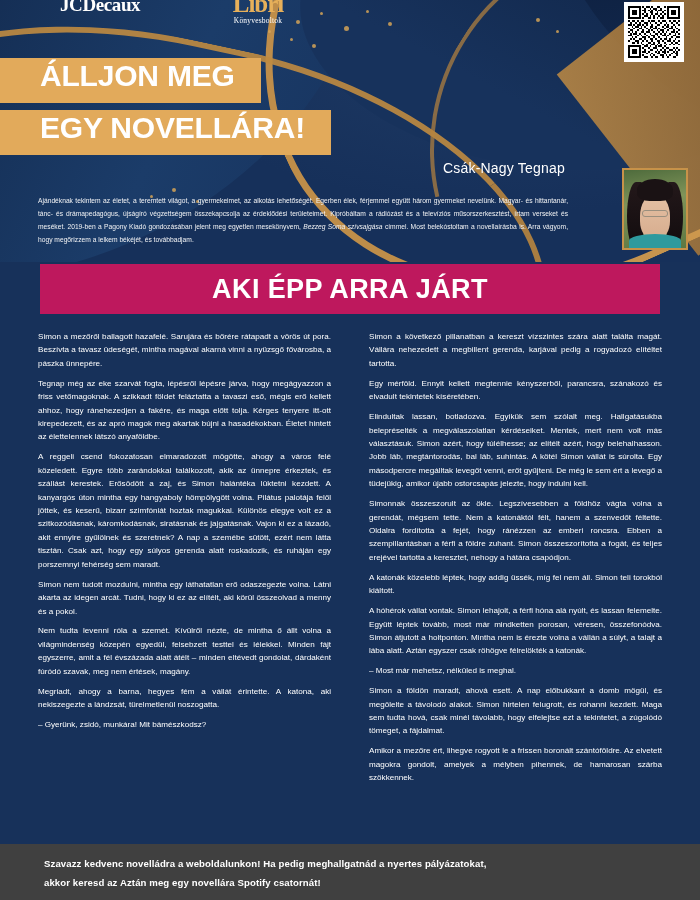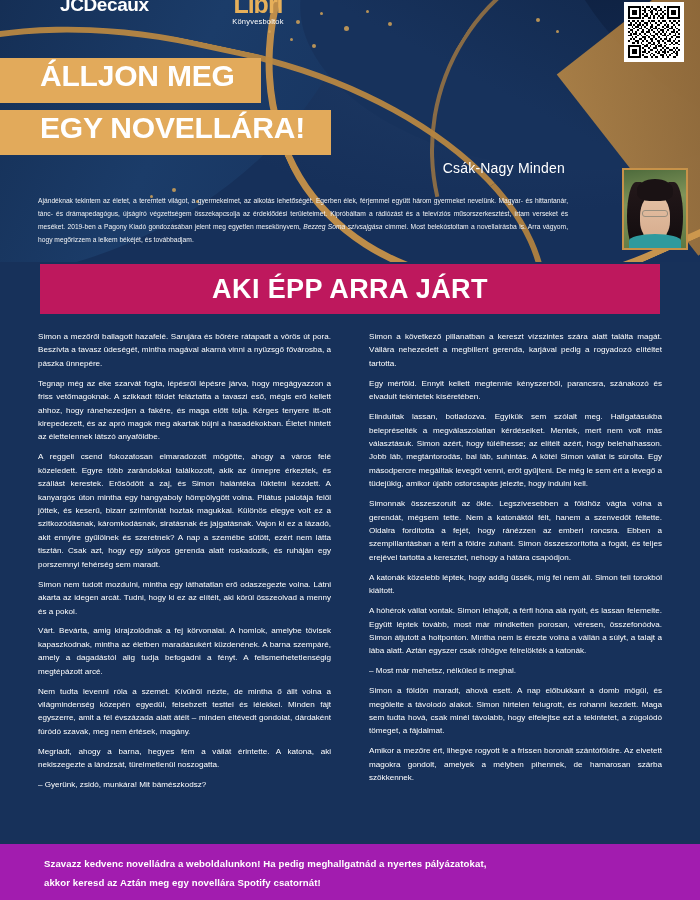--- a/index.html
+++ b/index.html
@@ -67,21 +67,21 @@
   }
   .dark-blob {
     position:absolute; left:560px; top:-150px; width:360px; height:330px;
     background:linear-gradient(180deg,#0b1a36 0%,#15305a 100%);
     border-radius:0 0 0 100%;
     transform:rotate(-8deg);
   }
   .speck { position:absolute; background:#d3a357; border-radius:50%; opacity:.85; }
 
   
-  .logo-row { position:absolute; left:0; top:0; width:700px; height:30px; }
+  .logo-row { position:absolute; left:0; top:0; width:700px; height:30px;font-family:Liberation Serif, serif; }
   .logo-jcd {
     position:absolute; left:60px; top:-6px;
     font-size:19px; font-weight:700; color:#ffffff; letter-spacing:-.4px;
   }
   .logo-libri {
     position:absolute; left:198px; top:-10px; text-align:center; width:120px;
   }
   .logo-libri .word {
     font-size:25px; font-weight:700; color:#e7b05a; letter-spacing:-1px;
   }
@@ -173,21 +173,21 @@
   .col p {
     font-size:8.1px; line-height:1.66; text-align:justify; color:#ffffff;
     margin-bottom:6.5px;
     hyphens:auto;
   }
   .col p.nohy { text-align:left; }
 
   
   .footer {
     position:absolute; left:0; bottom:0; width:700px; height:56px;
-    background:#a21caf;
+    background:#404040;
   }
   .footer .line {
     position:absolute; left:44px; font-size:9.6px; font-weight:700; color:#ffffff;
     letter-spacing:.1px;
   }
   .footer .l1 { top:14px; }
   .footer .l2 { top:33px; }
 </style>
 </head>
 <body>
@@ -456,21 +456,21 @@
   </svg>
 </div>
 
 <div class="band band-1">
   <span>ÁLLJON MEG</span>
 </div>
 <div class="band band-2">
   <span>EGY NOVELLÁRA!</span>
 </div>
 
-<div class="author-name">Csák-Nagy Minden</div>
+<div class="author-name">Csák-Nagy Tegnap</div>
 <div class="author-photo">
   <div class="hair-l"></div>
   <div class="hair-r"></div>
   <div class="face"></div>
   <div class="hair-top"></div>
   <div class="glasses"></div>
   <div class="shirt"></div>
 </div>
 
 <div class="bio"><span>Ajándéknak tekintem az életet, a teremtett világot, a gyermekeimet, az alkotás lehetőségét. Egerben élek, férjemmel együtt három gyermeket nevelünk. Magyar- és hittantanár, tánc- és drámapedagógus, újságíró végzettségem összekapcsolja az érdeklődési területeimet. Kipróbáltam a rádiózást és a televíziós műsorszerkesztést, írtam verseket és meséket. 2019-ben a Pagony Kiadó gondozásában jelent meg egyetlen mesekönyvem, </span><em>Bezzeg Soma szívsajgása</em><span> címmel. Most belekóstoltam a novellaírásba is. Arra vágyom, hogy megőrizzem a lelkem békéjét, és továbbadjam.</span></div>
@@ -478,21 +478,20 @@
 <div class="story-band">
   <span>AKI ÉPP ARRA JÁRT</span>
 </div>
 
 <div class="cols">
   <div class="col" id="col-left">
       <p>Simon a mezőről ballagott hazafelé. Sarujára és bőrére rátapadt a vörös út pora. Beszívta a tavasz üdeségét, mintha magával akarná vinni a nyüzsgő fővárosba, a pászka ünnepére.</p>
       <p>Tegnap még az eke szarvát fogta, lépésről lépésre járva, hogy megágyazzon a friss vetőmagoknak. A szikkadt földet feláztatta a tavaszi eső, mégis erő kellett ahhoz, hogy ránehezedjen a fakére, és maga előtt tolja. Kérges tenyere itt-ott kirepedezett, és az apró magok meg akartak bújni a hasadékokban. Életet hintett az élettelennek látszó anyaföldbe.</p>
       <p>A reggeli csend fokozatosan elmaradozott mögötte, ahogy a város felé közeledett. Egyre több zarándokkal találkozott, akik az ünnepre érkeztek, és szállást kerestek. Erősödött a zaj, és Simon halántéka lüktetni kezdett. A kanyargós úton mintha egy hangyaboly hömpölygött volna. Pilátus palotája felől jöttek, és keserű, bizarr szimfóniát hoztak magukkal. Különös elegye volt ez a szitkozódásnak, káromkodásnak, siratásnak és jajgatásnak. Vajon ki ez a lázadó, akit ennyire gyűlölnek és szeretnek? A nap a szemébe sütött, ezért nem látta tisztán. Csak azt, hogy egy súlyos gerenda alatt roskadozik, és ruháján egy porszemnyi fehérség sem maradt.</p>
       <p>Simon nem tudott mozdulni, mintha egy láthatatlan erő odaszegezte volna. Látni akarta az idegen arcát. Tudni, hogy ki ez az elítélt, aki körül összeolvad a menny és a pokol.</p>
-      <p>Várt. Bevárta, amig kirajzolódnak a fej körvonalai. A homlok, amelybe tövisek kapaszkodnak, mintha az életben maradásukért küzdenének. A barna szempáré, amely a dagadástól alig tudja befogadni a fényt. A felismerhetetlenségig megtépázott arcé.</p>
       <p>Nem tudta levenni róla a szemét. Kívülről nézte, de mintha ő állt volna a világmindenség közepén egyedül, felsebzett testtel és lélekkel. Minden fájt egyszerre, amit a fél évszázada alatt átélt – minden eltévedt gondolat, dárdaként fúródó szavak, meg nem értések, magány.</p>
       <p>Megriadt, ahogy a barna, hegyes fém a vállát érintette. A katona, aki nekiszegezte a lándzsát, türelmetlenül noszogatta.</p>
       <p class="nohy">– Gyerünk, zsidó, munkára! Mit bámészkodsz?</p>
     </div>
   <div class="col" id="col-right">
       <p>Simon a következő pillanatban a kereszt vízszintes szára alatt találta magát. Vállára nehezedett a megbillent gerenda, karjával pedig a rogyadozó elítéltet tartotta.</p>
       <p>Egy mérföld. Ennyit kellett megtennie kényszerből, parancsra, szánakozó és elvadult tekintetek kíséretében.</p>
       <p>Elindultak lassan, botladozva. Egyikük sem szólalt meg. Hallgatásukba belepréselték a megválaszolatlan kérdéseiket. Mentek, mert nem volt más választásuk. Simon azért, hogy túlélhesse; az elítélt azért, hogy belehalhasson. Jobb láb, megtántorodás, bal láb, suhintás. A kötél Simon vállát is súrolta. Egy másodpercre megálltak levegőt venni, erőt gyűjteni. De még le sem ért a levegő a tüdejükig, amikor újabb ostorcsapás jelezte, hogy indulni kell.</p>
       <p>Simonnak összeszorult az ökle. Legszívesebben a földhöz vágta volna a gerendát, mégsem tette. Nem a katonáktól félt, hanem a szenvedőt féltette. Oldalra fordította a fejét, hogy ránézzen az emberi roncsra. Ebben a szempillantásban a férfi a földre zuhant. Simon összeszorította a fogát, és teljes erejével tartotta a keresztet, nehogy a hátára csapódjon.</p>
       <p>A katonák közelebb léptek, hogy addig üssék, míg fel nem áll. Simon teli torokból kiáltott.</p>

